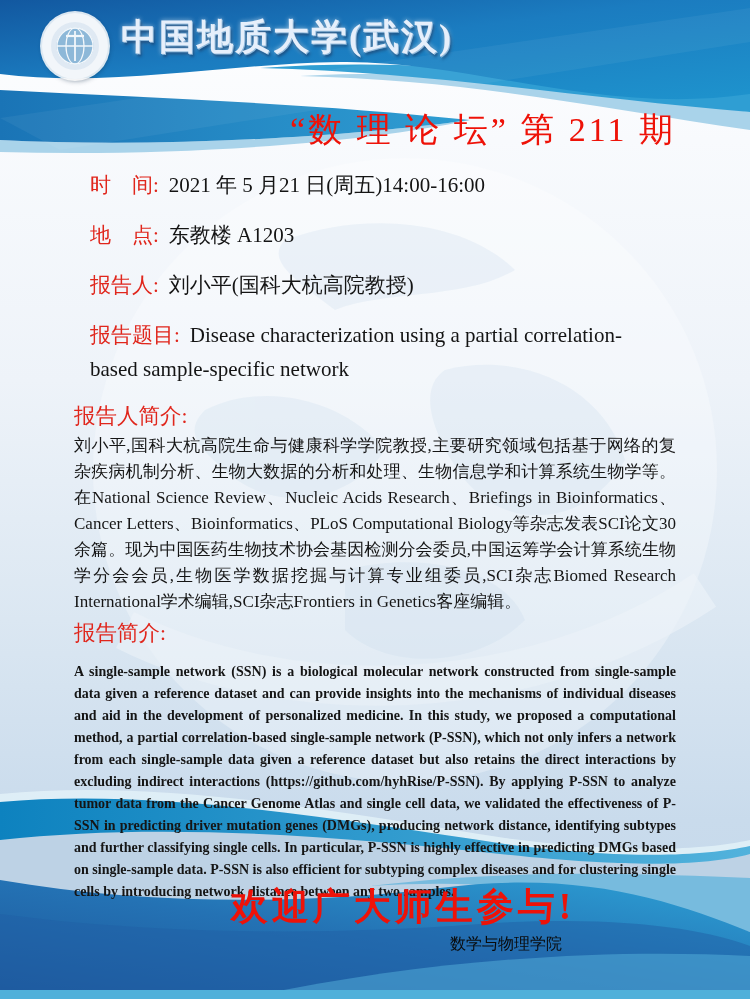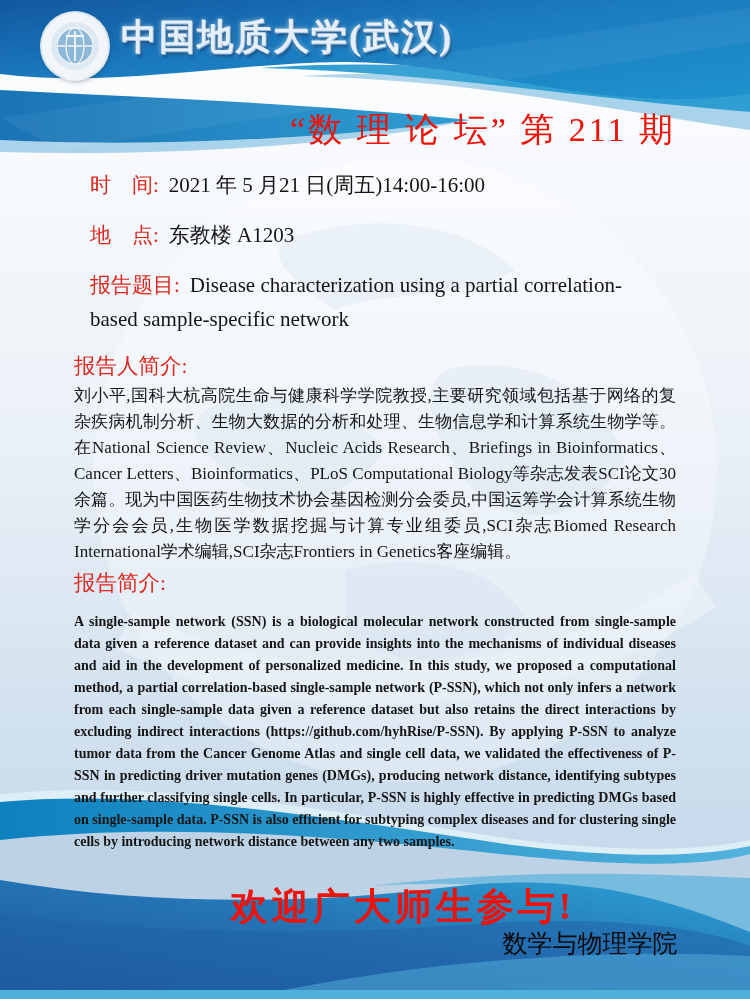--- a/index.html
+++ b/index.html
@@ -23,22 +23,22 @@
   .forum-title{margin:0;font-size:34px;font-weight:normal;letter-spacing:3px;color:var(--title-red,#ee1208);text-align:right;line-height:44px;}
   .details{margin-top:8px;}
   .detail{margin:16px;font-size:21px;line-height:34px;color:#141414;}
   .dlabel{color:var(--label-red,#e0261c);margin-right:10px;}
   .sec-heading{margin:4px 0 0;font-size:21.5px;line-height:28px;font-weight:normal;color:var(--label-red,#e0261c);}
   .bio-text{margin:3px 0 0;font-size:17px;line-height:26px;text-align:justify;color:#151515;}
   .abs-text{margin:14px 0 0;font-size:14px;line-height:22px;text-align:justify;color:#151515;font-weight:bold;}
   
   .welcome{position:absolute;top:882px;left:0;right:0;z-index:3;text-align:center;padding-left:56px;
         font-size:37px;font-weight:bold;letter-spacing:4px;color:var(--title-red,#ee1208);}
-  .signature{position:absolute;top:929px;left:450px;width:280px;z-index:3;text-align:center;
-        font-size:25px;line-height:29px;color:#0a0a0a;}
+  .signature{position:absolute;top:929px;left:450px;width:280px;z-index:3;text-align:left;
+        font-size:16px;line-height:29px;color:#0a0a0a;}
 </style>
 </head>
 <body>
 
 <div class="poster">
 
   <svg class="watermark" width="640" height="640" viewBox="0 0 640 640" aria-hidden="true">
     <circle cx="320" cy="320" r="312" fill="#ffffff" opacity="0.55"></circle>
     <g fill="#dce8f3" opacity="0.8">
       <path d="M200,90 C280,60 380,70 430,120 C380,150 300,140 250,160 C210,130 180,110 200,90 Z"></path>
@@ -110,20 +110,23 @@
     <h1 class="forum-title">“数 理 论 坛” 第 211 期</h1>
 
     <div class="details">
       <p class="detail">
         <span class="dlabel">时　间:</span><span>2021 年 5 月21 日(周五)14:00-16:00</span>
       </p>
       <p class="detail">
         <span class="dlabel">地　点:</span><span>东教楼 A1203</span>
       </p>
       <p class="detail">
+        <span class="dlabel">报告人:</span><span>刘小平(国科大杭高院教授)</span>
+      </p>
+      <p class="detail">
         <span class="dlabel">报告题目:</span><span>Disease characterization using a partial correlation-based sample-specific network</span>
       </p>
     </div>
 
     <h2 class="sec-heading">报告人简介:</h2>
     <p class="bio-text">刘小平,国科大杭高院生命与健康科学学院教授,主要研究领域包括基于网络的复杂疾病机制分析、生物大数据的分析和处理、生物信息学和计算系统生物学等。在National Science Review、Nucleic Acids Research、Briefings in Bioinformatics、Cancer Letters、Bioinformatics、PLoS Computational Biology等杂志发表SCI论文30余篇。现为中国医药生物技术协会基因检测分会委员,中国运筹学会计算系统生物学分会会员,生物医学数据挖掘与计算专业组委员,SCI杂志Biomed Research International学术编辑,SCI杂志Frontiers in Genetics客座编辑。</p>
 
     <h2 class="sec-heading">报告简介:</h2>
     <p class="abs-text">A single-sample network (SSN) is a biological molecular network constructed from single-sample data given a reference dataset and can provide insights into the mechanisms of individual diseases and aid in the development of personalized medicine. In this study, we proposed a computational method, a partial correlation-based single-sample network (P-SSN), which not only infers a network from each single-sample data given a reference dataset but also retains the direct interactions by excluding indirect interactions (https://github.com/hyhRise/P-SSN). By applying P-SSN to analyze tumor data from the Cancer Genome Atlas and single cell data, we validated the effectiveness of P-SSN in predicting driver mutation genes (DMGs), producing network distance, identifying subtypes and further classifying single cells. In particular, P-SSN is highly effective in predicting DMGs based on single-sample data. P-SSN is also efficient for subtyping complex diseases and for clustering single cells by introducing network distance between any two samples.</p>
   </div>

